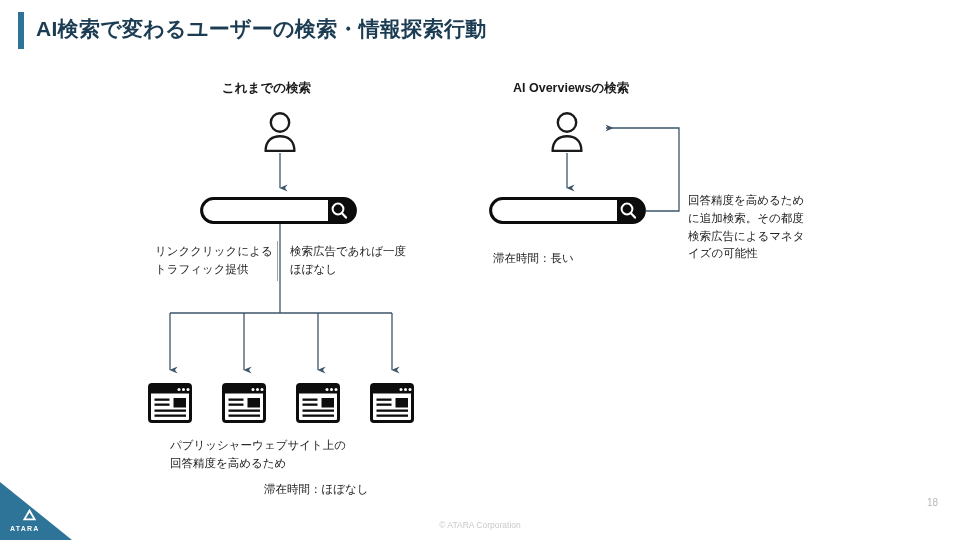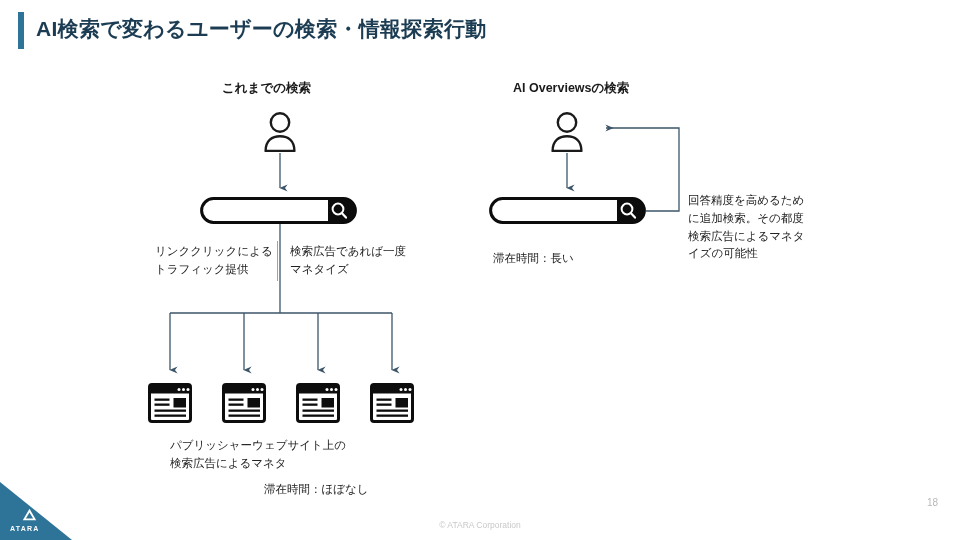--- a/index.html
+++ b/index.html
@@ -156,28 +156,28 @@
     <line x1="170" y1="313" x2="170" y2="370" stroke="#3d5568" stroke-width="1.3" marker-end="url(#arw)"></line>
     <line x1="244" y1="313" x2="244" y2="370" stroke="#3d5568" stroke-width="1.3" marker-end="url(#arw)"></line>
     <line x1="318" y1="313" x2="318" y2="370" stroke="#3d5568" stroke-width="1.3" marker-end="url(#arw)"></line>
     <line x1="392" y1="313" x2="392" y2="370" stroke="#3d5568" stroke-width="1.3" marker-end="url(#arw)"></line>
   </svg>
 
   <div class="note" id="note-link">リンククリックによる
 トラフィック提供</div>
   <div class="note-divider"></div>
   <div class="note" id="note-adonce">検索広告であれば一度
-マネタイズ</div>
+ほぼなし</div>
   <div class="note" id="note-loop">回答精度を高めるため
 に追加検索。その都度
 検索広告によるマネタ
 イズの可能性</div>
   <div class="note" id="note-dwell-right">滞在時間：長い</div>
   <div class="note" id="note-publisher">パブリッシャーウェブサイト上の
-検索広告によるマネタ</div>
+回答精度を高めるため</div>
   <div class="note" id="note-dwell-left">滞在時間：ほぼなし</div>
 
   <div class="site-icon" id="site-1">
     <svg viewBox="0 0 44 40" width="44" height="40">
       <rect x="1.5" y="1.5" width="41" height="37" rx="2.5" fill="#fff" stroke="#0d0d0d" stroke-width="3"></rect>
       <path d="M1.5 4 a2.5 2.5 0 0 1 2.5-2.5 h36 a2.5 2.5 0 0 1 2.5 2.5 v6.5 h-41 Z" fill="#0d0d0d"></path>
       <circle cx="31" cy="6.6" r="1.5" fill="#fff"></circle>
         <circle cx="35.5" cy="6.6" r="1.5" fill="#fff"></circle>
         <circle cx="40" cy="6.6" r="1.5" fill="#fff"></circle>
       <rect x="25.5" y="15" width="12.5" height="9.5" fill="#0d0d0d"></rect>

